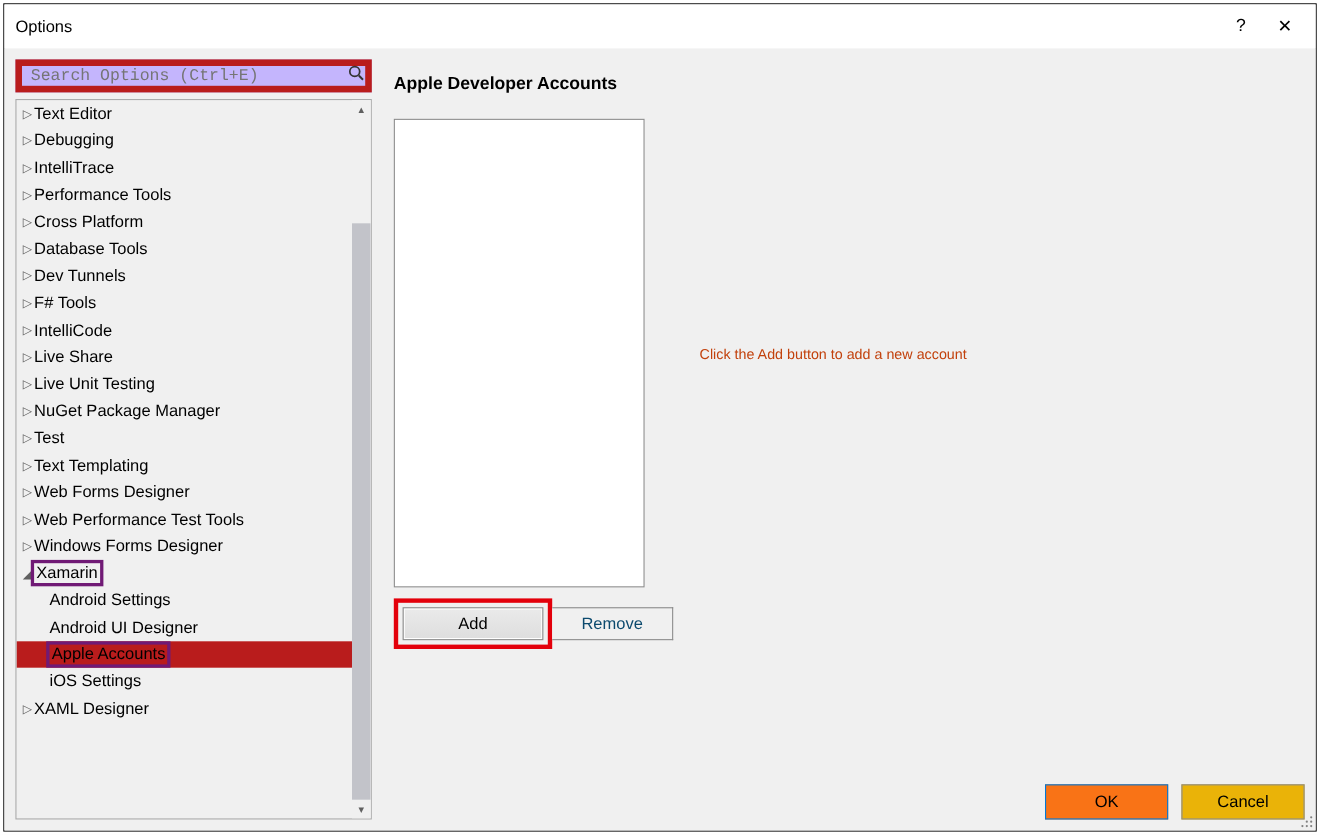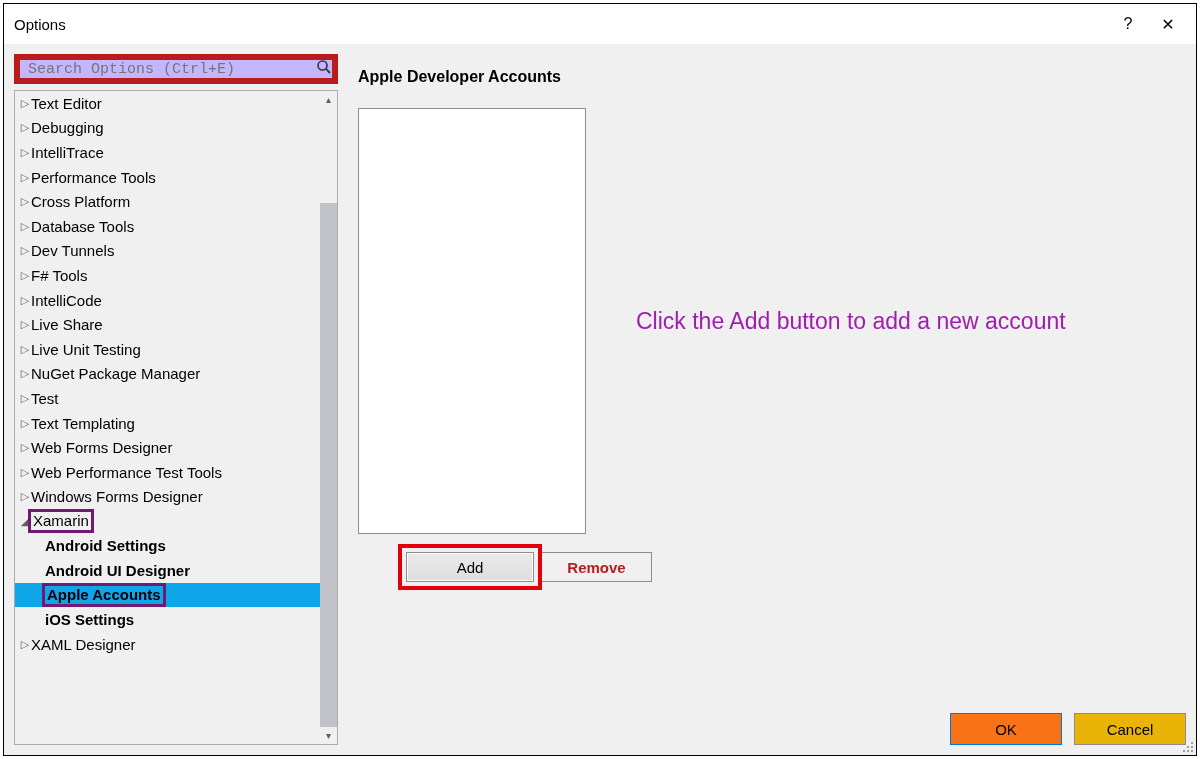--- a/index.html
+++ b/index.html
@@ -101,23 +101,23 @@
     position: relative;
   }
   .tree-item .arrow {
     width: 12px;
     display: inline-flex;
     justify-content: center;
     color: #606060;
     font-size: 11px;
     margin-right: 0px;
   }
-  .tree-item.child { padding-left: 30px; font-weight: bold; }
+  .tree-item.child { padding-left: 30px; }
   .tree-item.selected {
-    background: #0ea5e9;
+    background: #b91c1c;
     text-align: right;
   }
   .highlight-red {
     border: 3px solid #701a75;
     padding: 0 2px;
     margin-left: -3px;
     display: inline-block;
     line-height: 18px;
   }
   
@@ -163,30 +163,29 @@
     align-items: center;
     gap: 50px;
   }
   .listbox {
     width: 228px;
     height: 426px;
     border: 1px solid #8c8c8c;
     background: #fff;
   }
   .hint {
-    font-size: 23px;
-    color: #a21caf;
+    font-size: 13px;
+    color: #c2410c;
     text-align: right;
   }
   .btn-row {
     margin-top: 10px;
     display: flex;
     gap: 0;
     align-items: center;
-    margin-left: 40px;
   }
   .add-wrap {
     border: 4px solid #e3000b;
     padding: 4px;
     display: inline-block;
   }
   .push-btn {
     height: 30px;
     border: 1px solid #8c8c8c;
     background: #e5e5e5;
@@ -195,25 +194,24 @@
     cursor: default;
     padding: 0;
   }
   .add-btn {
     width: 128px;
     background: linear-gradient(#eaeaea,#dedede);
     box-shadow: inset 0 0 0 1px #fff;
   }
   .remove-btn {
     width: 110px;
-    color: #b91c1c;
+    color: #0c4a6e;
     background: #f0f0f0;
     border-left: none;
     margin-left: 0;
-    font-weight: bold;
   }
   
   .footer {
     position: absolute;
     right: 10px; bottom: 10px;
     display: flex;
     gap: 12px;
   }
   .dlg-btn {
     width: 112px;

